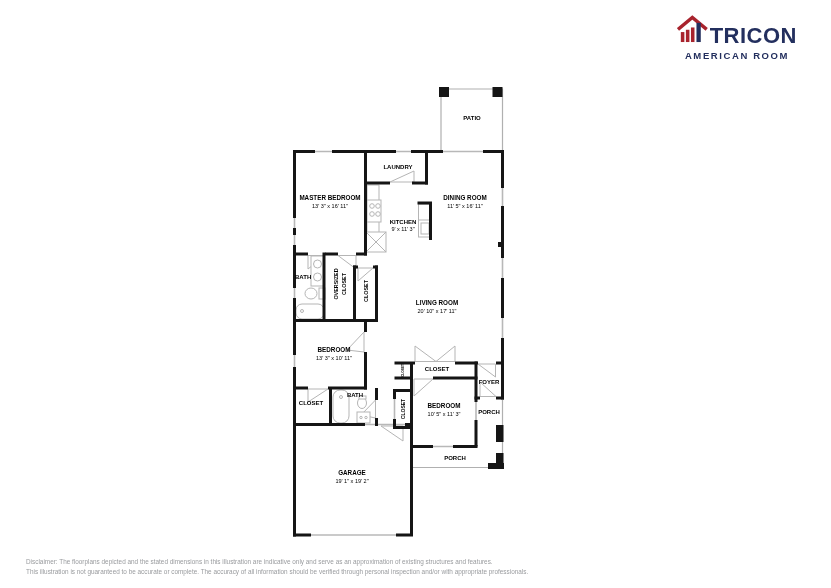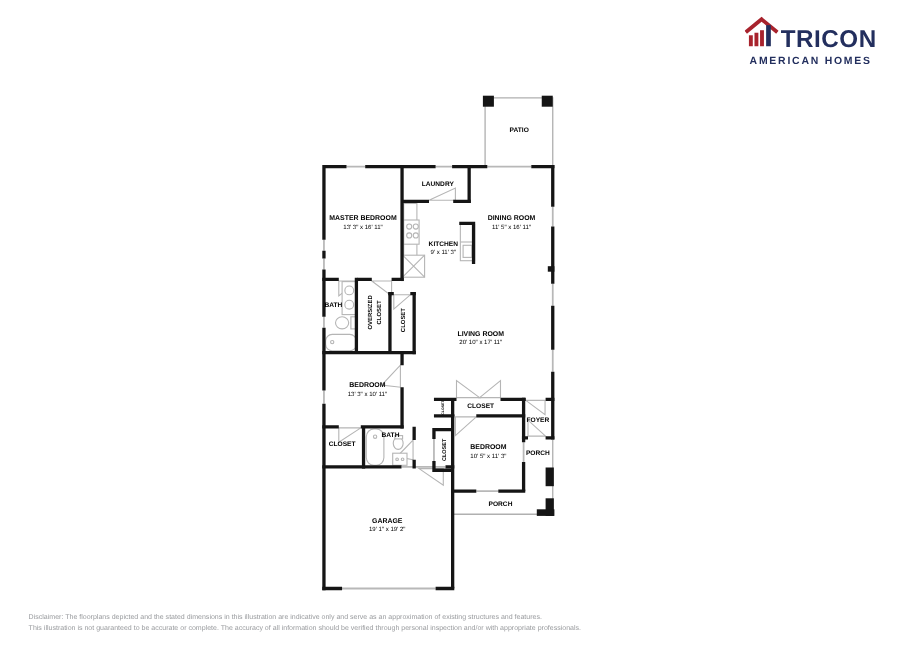--- a/index.html
+++ b/index.html
@@ -33,21 +33,21 @@
     <div class="logo-row">
       <svg width="34" height="38" viewBox="0 0 40 40">
         <path d="M3 19 L20 5 L37 19" fill="none" stroke="#a8232d" stroke-width="4.5" stroke-linecap="square"></path>
         <rect x="5" y="24" width="4.6" height="13" fill="#a8232d"></rect>
         <rect x="11.6" y="21" width="4.6" height="16" fill="#a8232d"></rect>
         <rect x="18.2" y="18" width="4.6" height="19" fill="#a8232d"></rect>
         <rect x="25.4" y="12" width="5.6" height="25" fill="#232f5e"></rect>
       </svg>
       <span class="logo-brand">TRICON</span>
     </div>
-    <div class="logo-tagline">AMERICAN HOMES</div>
+    <div class="logo-tagline">AMERICAN ROOM</div>
   </div>
 
   <svg width="831" height="588" viewBox="0 0 831 588" style="position:absolute;left:0;top:0;">
 
     <g stroke="#b0b0b0" stroke-width="1.2" fill="none">
       <path d="M441 150 V89 H502.5 V150"></path>
       <path d="M411.5 467.5 H502.5 M502.5 400 V467.5"></path>
     </g>
 
     <g stroke="#b8b8b8" stroke-width="1.6" fill="none">

